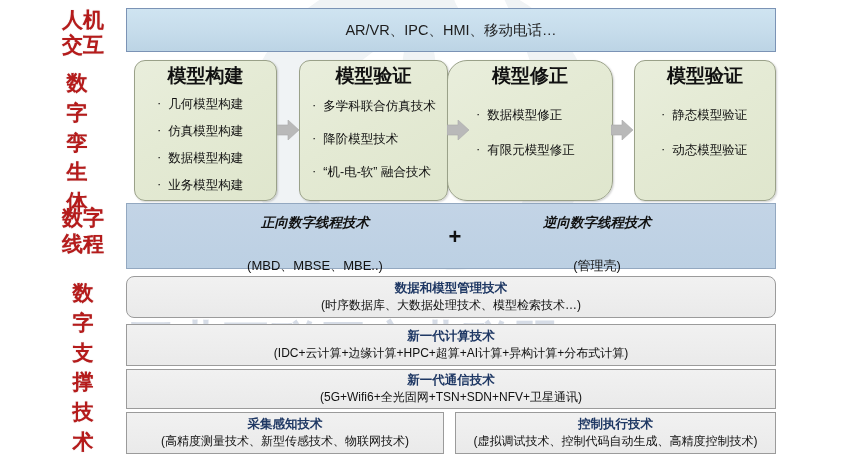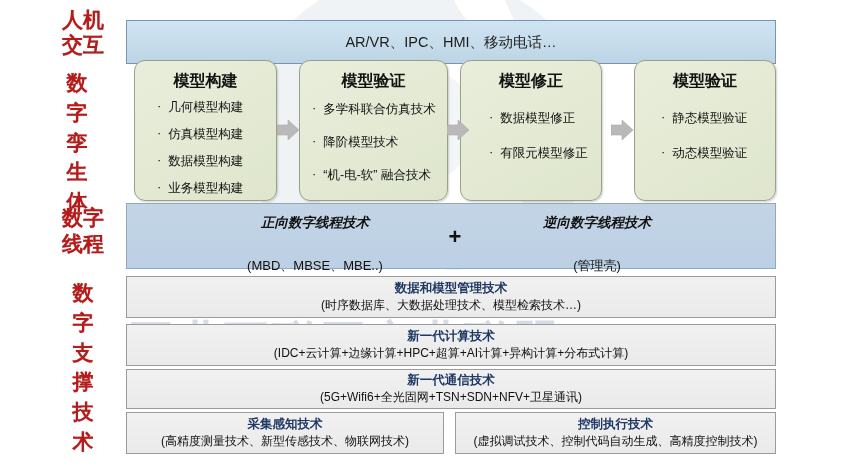--- a/index.html
+++ b/index.html
@@ -36,21 +36,21 @@
   #rail-hmi{left:44px;top:8px;width:78px;font-size:21px;}
   #rail-twin{left:52px;top:68px;width:50px;font-size:21px;line-height:1.42;}
   #rail-thread{left:44px;top:205px;width:78px;font-size:21px;line-height:1.22;}
   #rail-support{left:60px;top:278px;width:46px;font-size:21px;line-height:1.42;}
 
   
   .panel{position:absolute;box-sizing:border-box;z-index:2;}
 
   
   .topbar{
-    left:126px;top:20px;width:650px;height:44px;
+    left:126px;top:8px;width:650px;height:44px;
     background:linear-gradient(180deg,#cfe4f1 0%,#c6dceb 55%,#bcd4e5 100%);
     border:1px solid #7b93b5;
     display:flex;align-items:center;justify-content:center;
   }
   .topbar .t{font-size:14.5px;color:#1d1d1d;}
 
   
   .thread{
     left:126px;top:203px;width:650px;height:66px;
     background:linear-gradient(180deg,#c3d4e6 0%,#bcd0e3 100%);
@@ -69,34 +69,34 @@
   }
 
   
   .stage{
     position:absolute;top:60px;height:141px;z-index:4;box-sizing:border-box;
     background:linear-gradient(150deg,#e9eedc 0%,#e4ead4 45%,#dfe6cd 100%);
     border:1px solid #9aa189;border-radius:11px;
     box-shadow:1px 1px 2px rgba(0,0,0,.18);
   }
   .stage .title{
-    text-align:center;font-weight:bold;font-size:16px;color:#111;
-    margin-top:10px;
+    text-align:center;font-weight:bold;font-size:19px;color:#111;
+    margin-top:2px;
   }
   .stage ul{list-style:none;margin:0;padding:0;}
   .stage li{
     display:flex;align-items:flex-start;
     font-size:12.5px;color:#111;
   }
   .stage li .bul{
     flex:0 0 auto;margin:0 7px 0 0;font-size:13px;line-height:1.05;color:#111;
   }
   .s1{left:134px;width:143px;}
   .s2{left:299px;width:149px;}
-  .s3{left:460px;width:142px;}
+  .s3{left:447px;width:166px;border-radius:20px;}
   .s4{left:634px;width:142px;}
   .s1 ul{margin-top:7px;padding-left:22px;}
   .s1 li{margin-bottom:10px;}
   .s2 ul{margin-top:9px;padding-left:12px;}
   .s2 li{margin-bottom:16px;}
   .s3 ul{margin-top:18px;padding-left:28px;}
   .s3 li{margin-bottom:18px;}
   .s4 ul{margin-top:18px;padding-left:26px;}
   .s4 li{margin-bottom:18px;}
 
@@ -109,21 +109,21 @@
   
   .grow{
     position:absolute;box-sizing:border-box;
     background:linear-gradient(180deg,#f1f1f1 0%,#eaeaea 100%);
     border:1px solid #9b9b9b;
     z-index:2;
     display:flex;flex-direction:column;align-items:center;justify-content:center;
   }
   .grow .gt{font-size:12.5px;font-weight:bold;color:#1f3864;line-height:1.25;}
   .grow .gs{font-size:12px;color:#111;line-height:1.3;margin-top:1px;}
-  .r1{left:126px;top:276px;width:650px;height:42px;}
+  .r1{left:126px;top:276px;width:650px;height:42px;border-radius:8px;}
   .r2{left:126px;top:324px;width:650px;height:42px;text-align:right;}
   .r3{left:126px;top:369px;width:650px;height:40px;align-items:center;}
   .r4a{left:126px;top:412px;width:318px;height:42px;}
   .r4b{left:455px;top:412px;width:321px;height:42px;}
 </style>
 </head>
 <body>
 
 <div id="root">
 

